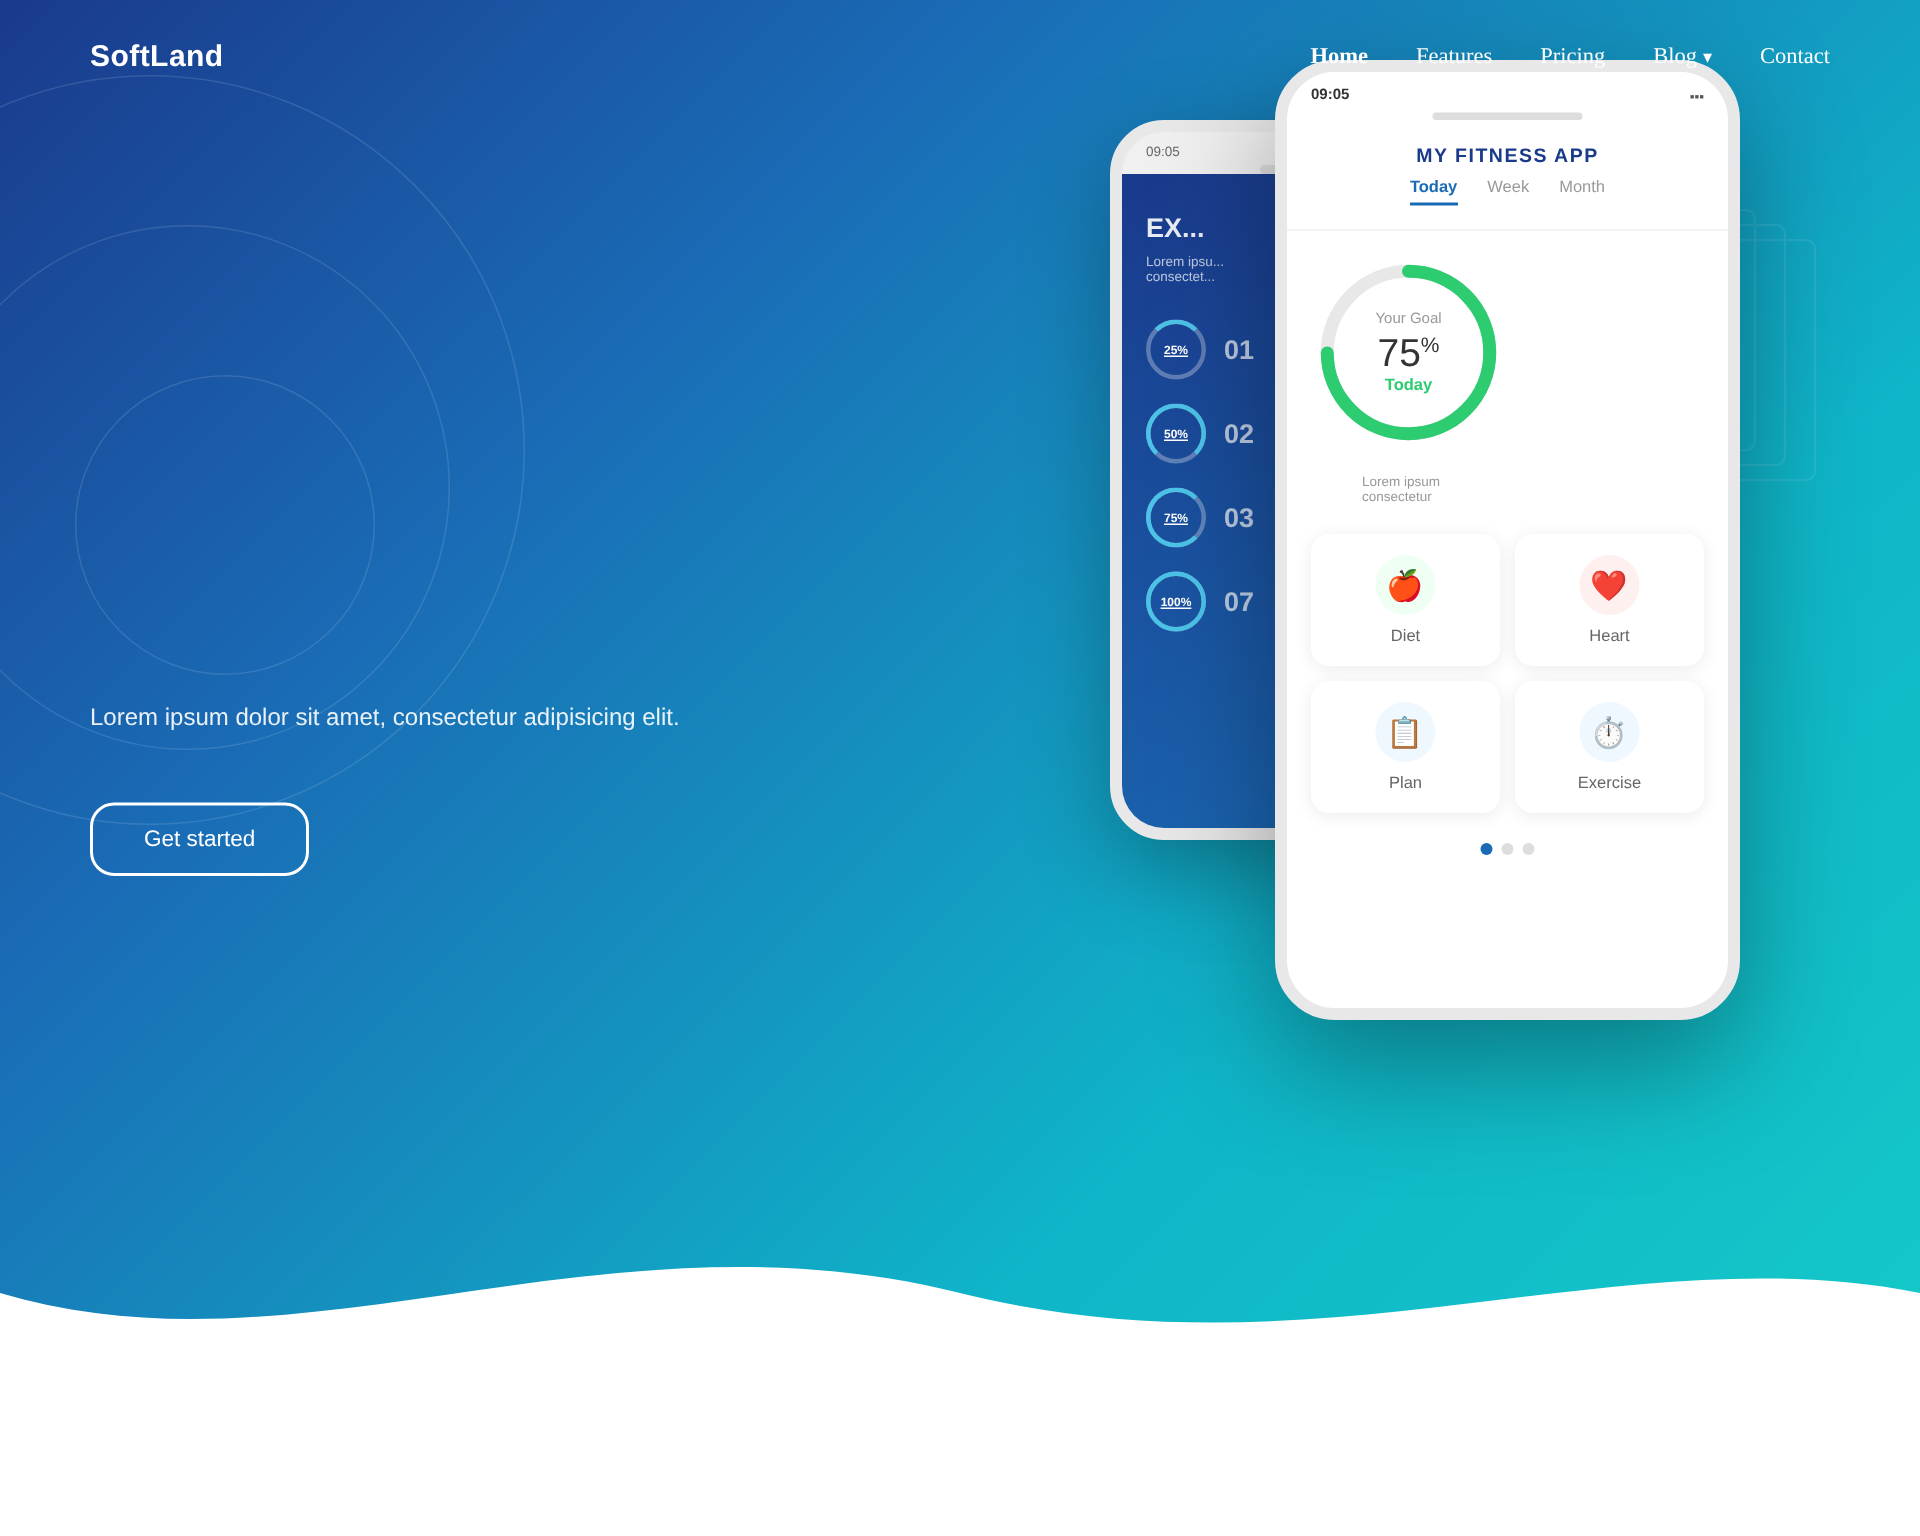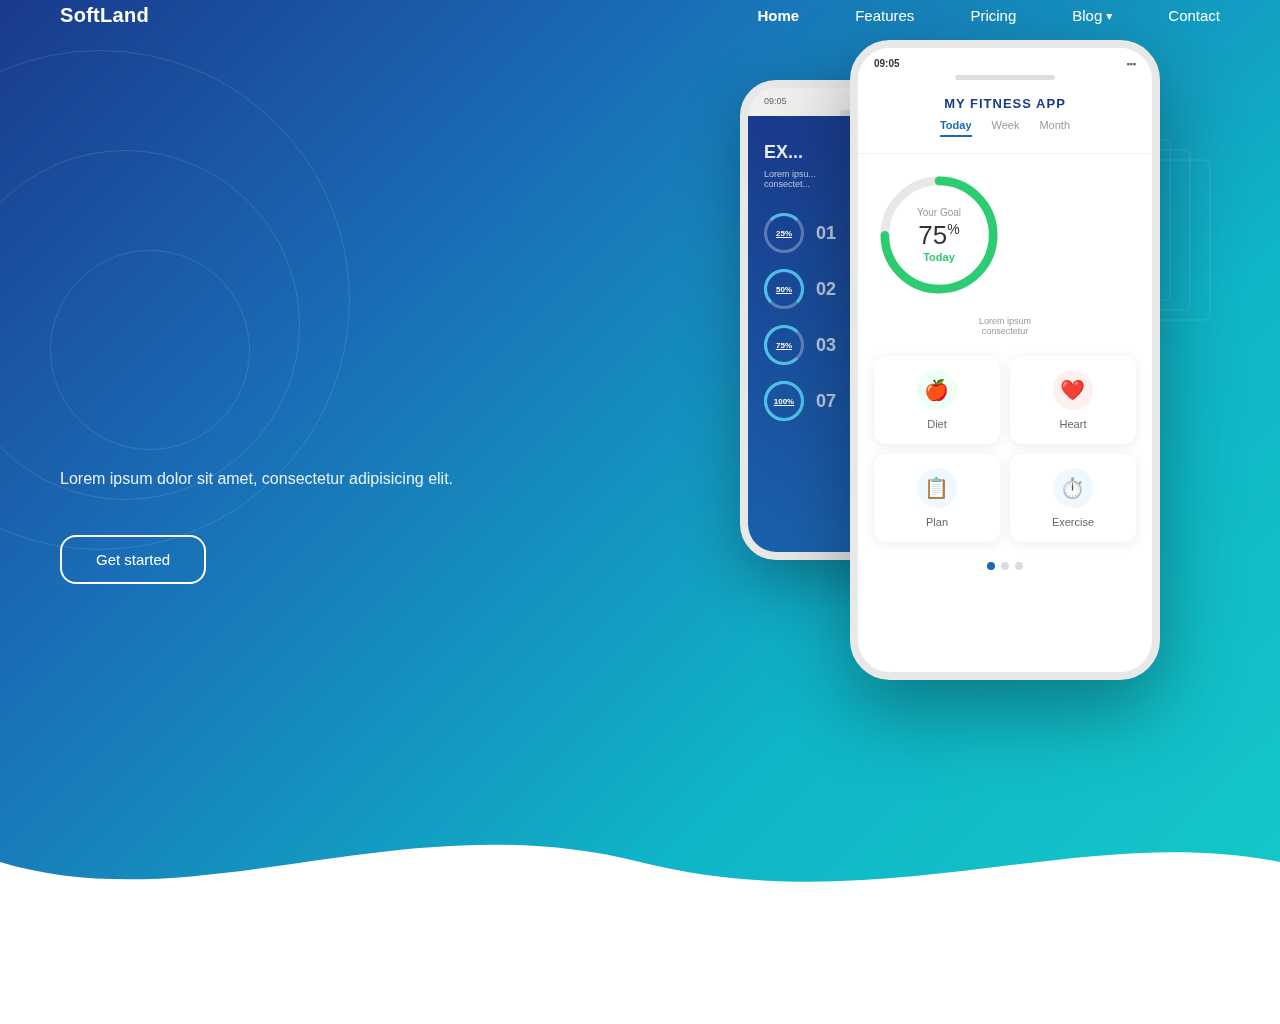--- a/index.html
+++ b/index.html
@@ -2,26 +2,26 @@
 <html><head>
   <meta charset="utf-8">
   <style>
     * { margin: 0; padding: 0; box-sizing: border-box; }
     body { font-family: 'Segoe UI', Arial, sans-serif; overflow-x: hidden; background: #fff; }
 
     
     nav {
       position: absolute; top: 0; left: 0; width: 100%; z-index: 100;
       display: flex; align-items: center; justify-content: space-between;
-      padding: 4px 60px;
+      padding: 27px 60px;
     }
     .nav-logo {
       color: #fff; font-size: 20px; font-weight: 700; letter-spacing: 0.3px;
     }
-    .nav-links { display: flex; align-items: center; gap: 56px; }
+    .nav-links { display: flex; align-items: center; gap: 32px; font-family: Liberation Serif, serif; }
     .nav-link {
       color: #fff; font-size: 15px; cursor: pointer; text-decoration: none;
       font-weight: 400;
     }
     .nav-link.active { font-weight: 600; }
     .nav-blog-wrap { display: flex; align-items: center; gap: 4px; cursor: pointer; }
     .nav-chevron { font-size: 12px; color: #fff; }
 
     
     .hero {
@@ -169,21 +169,21 @@
     .goal-bg { fill: none; stroke: #e8e8e8; stroke-width: 8; }
     .goal-progress { fill: none; stroke: #2ecc71; stroke-width: 8; stroke-linecap: round; stroke-dasharray: 314; stroke-dashoffset: 79; }
     .goal-inner { text-align: center; z-index: 1; }
     .goal-label { font-size: 10px; color: #999; margin-bottom: 2px; }
     .goal-pct { font-size: 26px; font-weight: 300; color: #333; }
     .goal-pct-sign { font-size: 14px; vertical-align: super; }
     .goal-today { font-size: 11px; color: #2ecc71; font-weight: 600; }
 
     
     .phone-desc {
-      padding: 0 20px 8px; font-size: 9px; color: #999; text-align: center;
+      padding: 0 20px 8px; font-size: 9px; color: #999; text-align: left; margin-left: 30px;
     }
 
     
     .app-grid {
       display: grid; grid-template-columns: 1fr 1fr;
       gap: 10px; padding: 8px 16px 12px; margin-top: 4px;
     }
     .app-card {
       background: #fff; border-radius: 12px; padding: 14px 10px;
       text-align: center;

